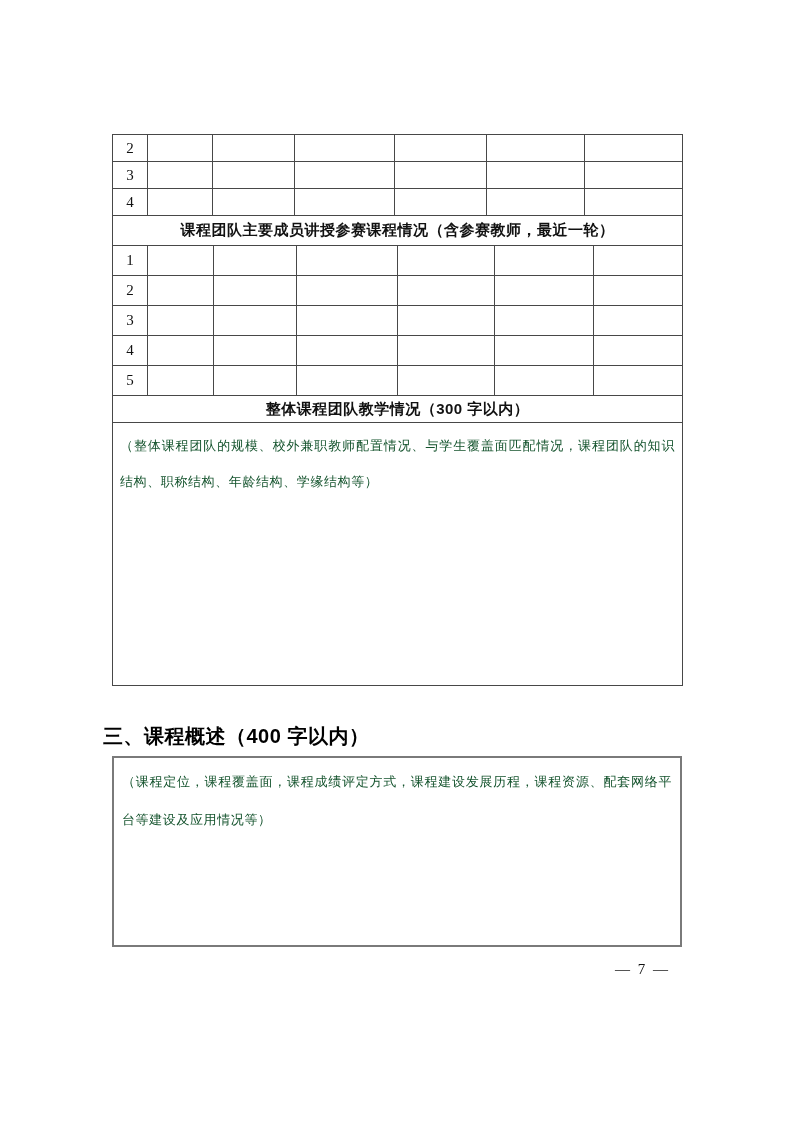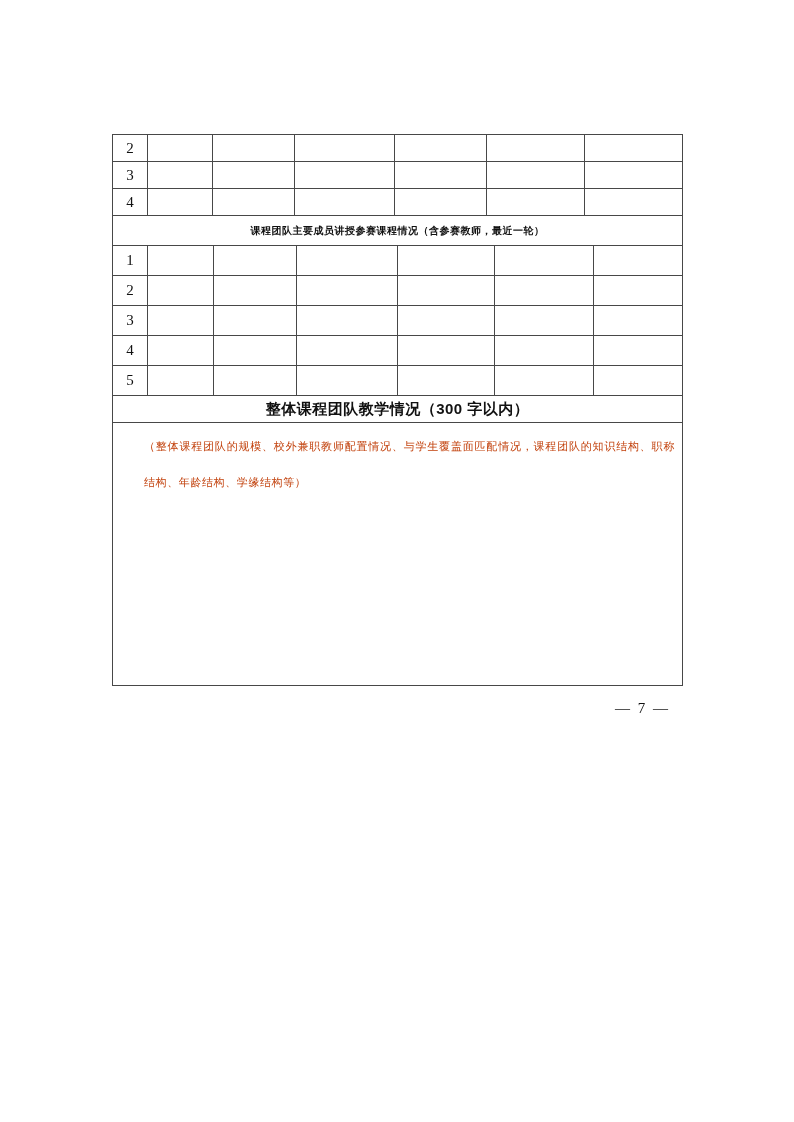--- a/index.html
+++ b/index.html
@@ -34,21 +34,21 @@
     color: #111111;
     overflow: hidden;
   }
   .t1 td { height: 27px; }
   .t2 { margin-top: -1px; }
   .t2 td.data-row-cell { height: 30px; }
   .table-title-cell {
     height: 30px;
     font-family: "Liberation Sans", sans-serif;
     font-weight: bold;
-    font-size: 10px;
+    font-size: 15px;
     letter-spacing: 0.5px;
   }
   .col-header-cell {
     height: 32px;
     font-size: 14px;
     letter-spacing: 1px;
   }
   .subtitle-cell {
     height: 27px;
     font-family: "Liberation Sans", sans-serif;
@@ -56,27 +56,26 @@
     font-size: 15px;
     letter-spacing: 0.5px;
   }
   .big-content-cell {
     height: 263px;
     vertical-align: top;
     text-align: left;
     padding: 5px 7px;
   }
   .hint-text {
-    font-size: 11px;
+    font-size: 13px;
     line-height: 36px;
     text-align: justify;
     text-align-last: left;
     letter-spacing: 0.6px;
-    color: #c2410c;
-    margin-left: 24px;
+    color: #14532d;
   }
   .section-heading {
     margin: 38px 0 0 -9px;
     font-family: "Liberation Sans", sans-serif;
     font-weight: bold;
     font-size: 20px;
     line-height: 25px;
     letter-spacing: 0.5px;
     color: #000000;
   }
@@ -207,18 +206,22 @@
         <td colspan="7" class="subtitle-cell">整体课程团队教学情况（300 字以内）</td>
       </tr>
       <tr>
         <td colspan="7" class="big-content-cell">
           <div class="hint-text">（整体课程团队的规模、校外兼职教师配置情况、与学生覆盖面匹配情况，课程团队的知识结构、职称结构、年龄结构、学缘结构等）</div>
         </td>
       </tr>
     </tbody>
       </table>
 
-
+    <div class="section-heading">三、课程概述（400 字以内）</div>
+
+    <div class="overview-box">
+      <div class="hint-text">（课程定位，课程覆盖面，课程成绩评定方式，课程建设发展历程，课程资源、配套网络平台等建设及应用情况等）</div>
+    </div>
 
     <div class="page-number">— 7 —</div>
 
   </div>
 </div>
 
 </body></html>

